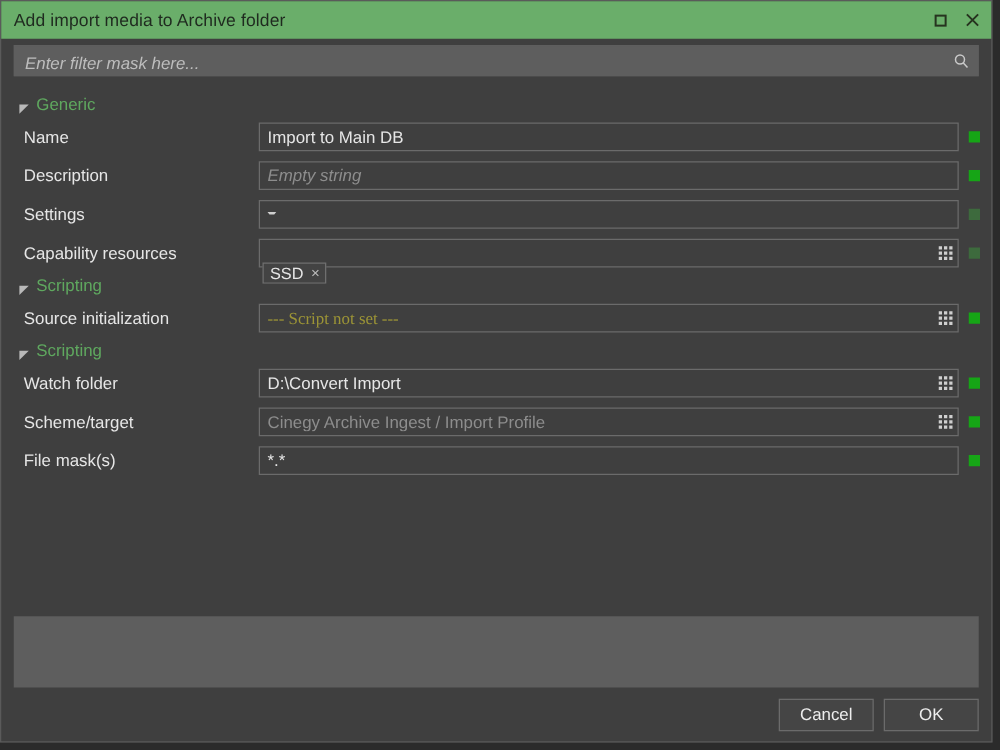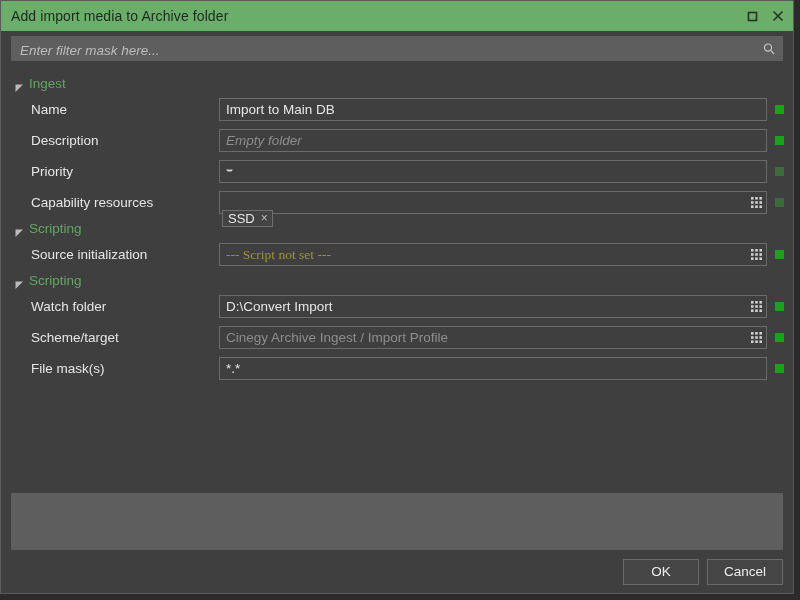--- a/index.html
+++ b/index.html
@@ -113,21 +113,21 @@
   }
   .group-label {
     color: #5fa85f;
     font-size: 13.5px;
   }
 
   .prop-row {
     display: flex;
     align-items: center;
     height: 31px;
-    padding-left: 30px;
+    padding-left: 18px;
     padding-right: 9px;
     box-sizing: border-box;
   }
   .prop-label {
     width: 188px;
     flex: 0 0 auto;
     color: #e6e6e6;
     font-size: 13.5px;
     white-space: nowrap;
   }
@@ -260,41 +260,41 @@
   </div>
 
   <div id="grid">
 
     <div class="group-row">
       <span class="group-tri">
         <svg width="9" height="9" viewBox="0 0 9 9">
             <path d="M0.5 0.5 L8 0.5 L0.5 8 Z" fill="#b9b9b9"></path>
           </svg>
       </span>
-      <span class="group-label">Ingest</span>
+      <span class="group-label">Generic</span>
     </div>
 
     <div class="prop-row">
       <span class="prop-label">Name</span>
       <div class="prop-editor">
         <span class="prop-value">Import to Main DB</span>
       </div>
       <span class="prop-status on"></span>
     </div>
 
     <div class="prop-row">
       <span class="prop-label">Description</span>
       <div class="prop-editor">
-        <span class="prop-value placeholder">Empty folder</span>
-      </div>
-      <span class="prop-status on"></span>
-    </div>
-
-    <div class="prop-row">
-      <span class="prop-label">Priority</span>
+        <span class="prop-value placeholder">Empty string</span>
+      </div>
+      <span class="prop-status on"></span>
+    </div>
+
+    <div class="prop-row">
+      <span class="prop-label">Settings</span>
       <div class="prop-editor">
         <span class="ed-btn">
           <svg width="11" height="11" viewBox="0 0 11 11">
             <path d="M2 3.5 L9 3.5 L7.4 5.6 L5.5 5.6 L5.5 7.6 L5.5 5.6 L3.6 5.6 Z" fill="#cfcfcf"></path>
           </svg>
         </span>
       </div>
       <span class="prop-status dim"></span>
     </div>
 
@@ -419,17 +419,17 @@
         <span class="prop-value">*.*</span>
       </div>
       <span class="prop-status on"></span>
     </div>
 
   </div>
 
   <div id="desc-panel"></div>
 
   <div id="buttonbar">
+    <button class="dlg-btn">Cancel</button>
     <button class="dlg-btn">OK</button>
-    <button class="dlg-btn">Cancel</button>
   </div>
 
 </div>
 
 </body></html>

